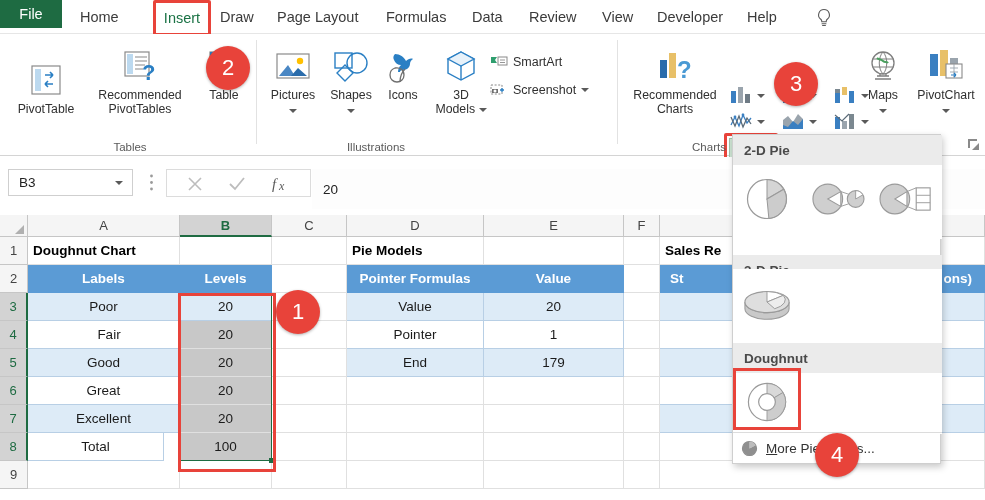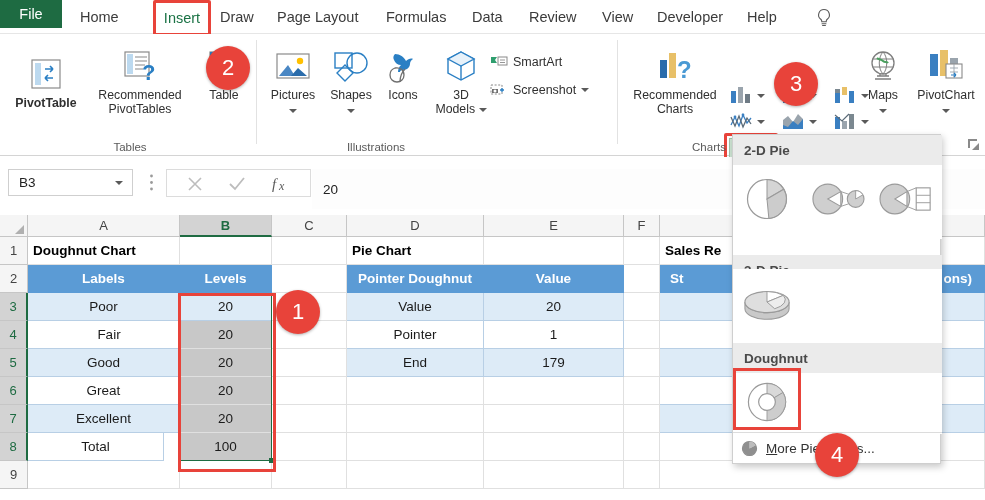--- a/index.html
+++ b/index.html
@@ -189,21 +189,21 @@
   <div class="tab" style="left:745px">Help</div>
 
   <svg id="lamp-icon" viewBox="0 0 20 22">
     <path d="M10 1.6a6 6 0 0 0-3.6 10.8c.7.6 1.1 1.3 1.1 2.1v.6h5v-.6c0-.8.4-1.5 1.1-2.1A6 6 0 0 0 10 1.6z" fill="none" stroke="#5a5a5a" stroke-width="1.2"></path>
     <path d="M7.8 17.3h4.4M8.4 19.4h3.2" stroke="#5a5a5a" stroke-width="1.2" fill="none" stroke-linecap="round"></path>
   </svg>
 </div>
 
 <div id="ribbon">
 
-  <div class="bigbtn" style="left:8px; top:22px; width:76px;font-weight:bold;">
+  <div class="bigbtn" style="left:8px; top:28px; width:76px;">
     <svg width="40" height="40" viewBox="0 0 40 40" style="display:block;margin:0 auto">
       <rect x="6" y="4" width="28" height="28" fill="#fff" stroke="#8a8a8a" stroke-width="1.2"></rect>
       <rect x="9" y="7" width="6" height="22" fill="#bcd9ef"></rect>
       <path d="M19 13h8M27 13l-3-3M27 13l-3 3" stroke="#2a7fc4" stroke-width="1.6" fill="none"></path>
       <path d="M27 22h-8M19 22l3-3M19 22l3 3" stroke="#2a7fc4" stroke-width="1.6" fill="none"></path>
     </svg>
     <span class="cap">PivotTable</span>
   </div>
 
   <div class="bigbtn" style="left:86px; top:14px; width:108px;">
@@ -504,24 +504,24 @@
     <div class="cell band ctr" style="left:180px; top:78px;  width:92px; height:28px;">20</div>
     <div class="cell selgray ctr" style="left:180px; top:106px; width:92px; height:28px;">20</div>
     <div class="cell selgray ctr" style="left:180px; top:134px; width:92px; height:28px;">20</div>
     <div class="cell selgray ctr" style="left:180px; top:162px; width:92px; height:28px;">20</div>
     <div class="cell selgray ctr" style="left:180px; top:190px; width:92px; height:28px;">20</div>
     <div class="cell selgray ctr" style="left:180px; top:218px; width:92px; height:28px;">100</div>
 
     <div id="selection-box" style="left:180px; top:78px; width:92px; height:168px;"></div>
     <div id="sel-handle" style="left:269px; top:243px;"></div>
 
-    <div class="cell ttl" style="left:347px; top:22px; width:137px; height:28px;">Pie Chart</div>
+    <div class="cell ttl" style="left:347px; top:22px; width:137px; height:28px;">Pie Models</div>
     <div class="cell" style="left:484px; top:22px; width:140px; height:28px;"></div>
 
-    <div class="cell hdr" style="left:347px; top:50px; width:137px; height:28px;">Pointer Doughnut</div>
+    <div class="cell hdr" style="left:347px; top:50px; width:137px; height:28px;">Pointer Formulas</div>
     <div class="cell hdr" style="left:484px; top:50px; width:140px; height:28px;">Value</div>
 
     <div class="cell band ctr" style="left:347px; top:78px;  width:137px; height:28px;">Value</div>
     <div class="cell plain ctr" style="left:347px; top:106px; width:137px; height:28px;">Pointer</div>
     <div class="cell band ctr" style="left:347px; top:134px; width:137px; height:28px;">End</div>
     <div class="cell" style="left:347px; top:162px; width:137px; height:28px;"></div>
     <div class="cell" style="left:347px; top:190px; width:137px; height:28px;"></div>
     <div class="cell" style="left:347px; top:218px; width:137px; height:28px;"></div>
 
     <div class="cell band ctr" style="left:484px; top:78px;  width:140px; height:28px;">20</div>

